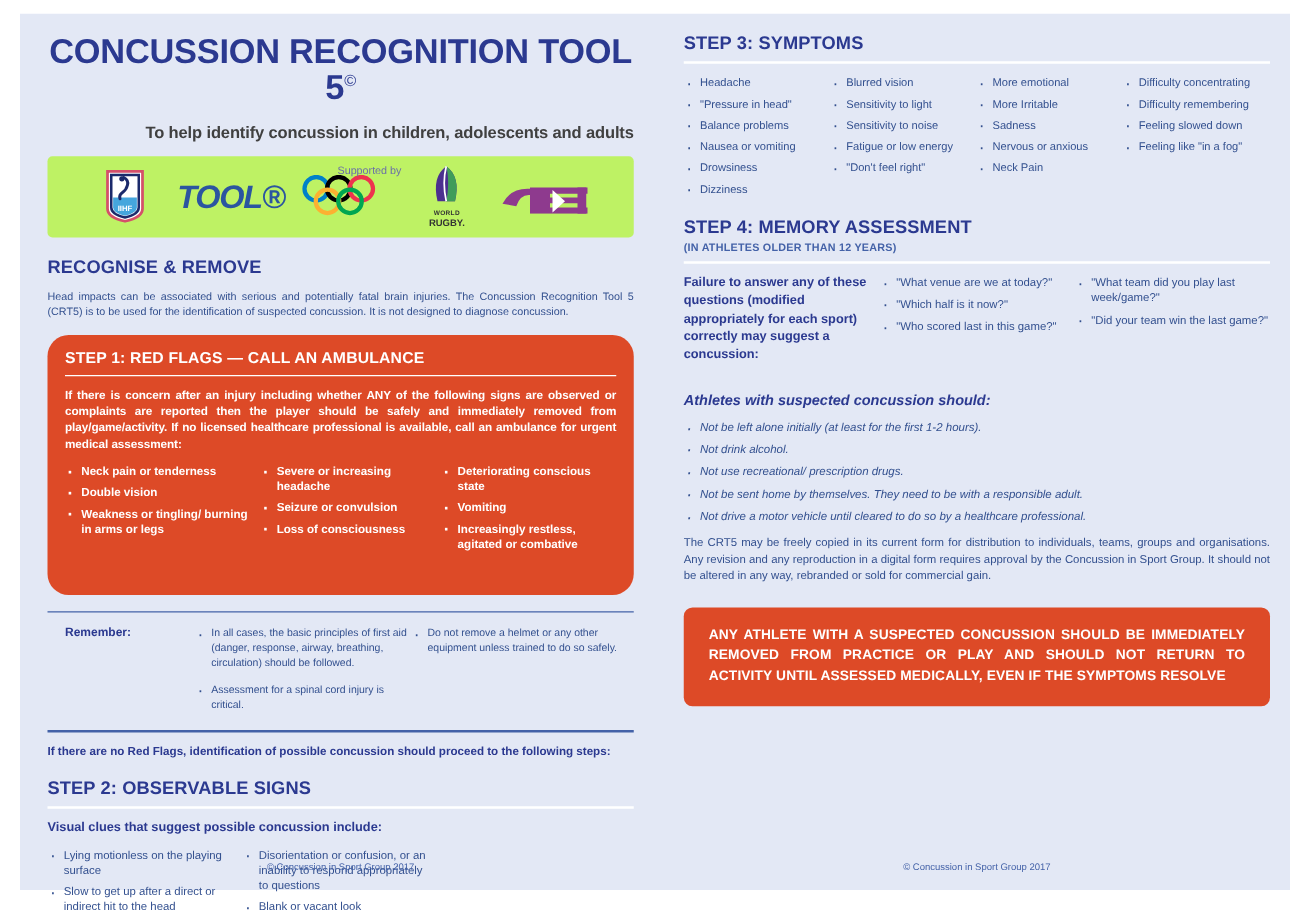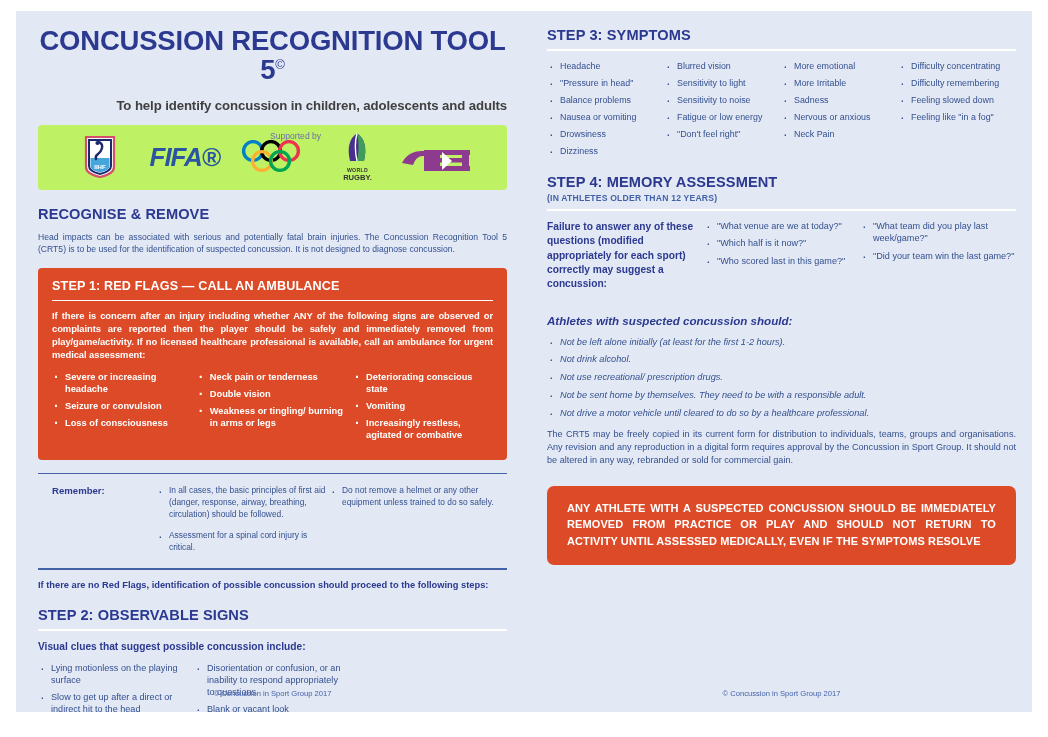--- a/index.html
+++ b/index.html
@@ -65,22 +65,22 @@
     font-style: italic; letter-spacing: -1px;
   }
   .rugby-cap {
     font-size: 5.2px; font-weight: 700; color: #333; text-align: center;
     line-height: 1.2; letter-spacing: 0.3px; margin-top: 1px;
   }
   .rugby-cap .big { font-size: 7.6px; letter-spacing: 0px; }
 
   
   .redbox {
-    background: #dd4a27; border-radius: 4px; color: #fff;
-    padding: 11px 14px 13px 14px;
+    background: #dd4a27; border-radius: 17px; color: #fff;
+    padding: 11px 14px 29px 14px;
   }
   .redbox .title {
     font-size: 12.6px; font-weight: 700; letter-spacing: 0.15px;
   }
   .redbox .wrule { height: 1.6px; background: #fff; margin: 7px 0 9px 0; }
   .redbox .para {
     font-size: 9.4px; font-weight: 700; line-height: 1.38;
     text-align: justify; letter-spacing: -0.05px;
   }
   .finalbox {
@@ -176,21 +176,21 @@
               <path d="M3 3 h28 v30 q0 7 -14 10 q-14 -3 -14 -10 z" fill="#ffffff" stroke="#d4506a" stroke-width="2.2"></path>
               <path d="M6 6 h22 v26 q0 5.5 -11 8 q-11 -2.5 -11 -8 z" fill="none" stroke="#1b2a6b" stroke-width="2"></path>
               <path d="M7.5 24 h19 v8 q0 4.5 -9.5 6.5 q-9.5 -2 -9.5 -6.5 z" fill="#45a6dd"></path>
               <path d="M16 8 q4 2 3 6 q-1 4 -4 6 q-3 2 -2 5" fill="none" stroke="#1b2a6b" stroke-width="2.4" stroke-linecap="round"></path>
               <circle cx="14.5" cy="9" r="2.1" fill="#1b2a6b"></circle>
               <text x="17" y="35" font-size="6.2" font-weight="700" fill="#ffffff" text-anchor="middle" font-family="Liberation Sans, sans-serif">IIHF</text>
             </svg>
           </div>
 
           <div class="logo lg-fifa">
-            <span class="fifa-text">FIFA</span>
+            <span class="fifa-text">TOOL</span>
               <span class="fifa-text reg">®</span>
           </div>
 
           <div class="logo lg-oly">
             <svg width="76" height="34" viewBox="0 0 76 34" aria-hidden="true">
               <g fill="none" stroke-width="3.4">
                 <circle cx="13" cy="11" r="9.4" stroke="#0081c8"></circle>
                 <circle cx="31" cy="11" r="9.4" stroke="#000000"></circle>
                 <circle cx="49" cy="11" r="9.4" stroke="#ee334e"></circle>
                 <circle cx="22" cy="21" r="9.4" stroke="#fcb131"></circle>
@@ -228,32 +228,32 @@
       <div style="margin-top:16px;">
         <div class="sec-title">RECOGNISE &amp; REMOVE</div>
         <div class="body-text" style="margin-top:9px;text-align:justify;">Head impacts can be associated with serious and potentially fatal brain injuries. The Concussion Recognition Tool 5 (CRT5) is to be used for the identification of suspected concussion. It is not designed to diagnose concussion.</div>
       </div>
 
       <div class="redbox" style="margin-top:12px;">
         <div class="title">STEP 1: RED FLAGS — CALL AN AMBULANCE</div>
         <div class="wrule"></div>
         <div class="para">If there is concern after an injury including whether ANY of the following signs are observed or complaints are reported then the player should be safely and immediately removed from play/game/activity. If no licensed healthcare professional is available, call an ambulance for urgent medical assessment:</div>
         <div class="redlist">
+          <div class="c c1">
+            <ul class="bl">
+              <li>Neck pain or tenderness</li>
+              <li>Double vision</li>
+              <li>Weakness or tingling/ burning in arms or legs</li>
+            </ul>
+          </div>
           <div class="c c2">
             <ul class="bl">
               <li>Severe or increasing headache</li>
               <li>Seizure or convulsion</li>
               <li>Loss of consciousness</li>
-            </ul>
-          </div>
-          <div class="c c1">
-            <ul class="bl">
-              <li>Neck pain or tenderness</li>
-              <li>Double vision</li>
-              <li>Weakness or tingling/ burning in arms or legs</li>
             </ul>
           </div>
           <div class="c c3">
             <ul class="bl">
               <li>Deteriorating conscious state</li>
               <li>Vomiting</li>
               <li>Increasingly restless, agitated or combative</li>
             </ul>
           </div>
         </div>

